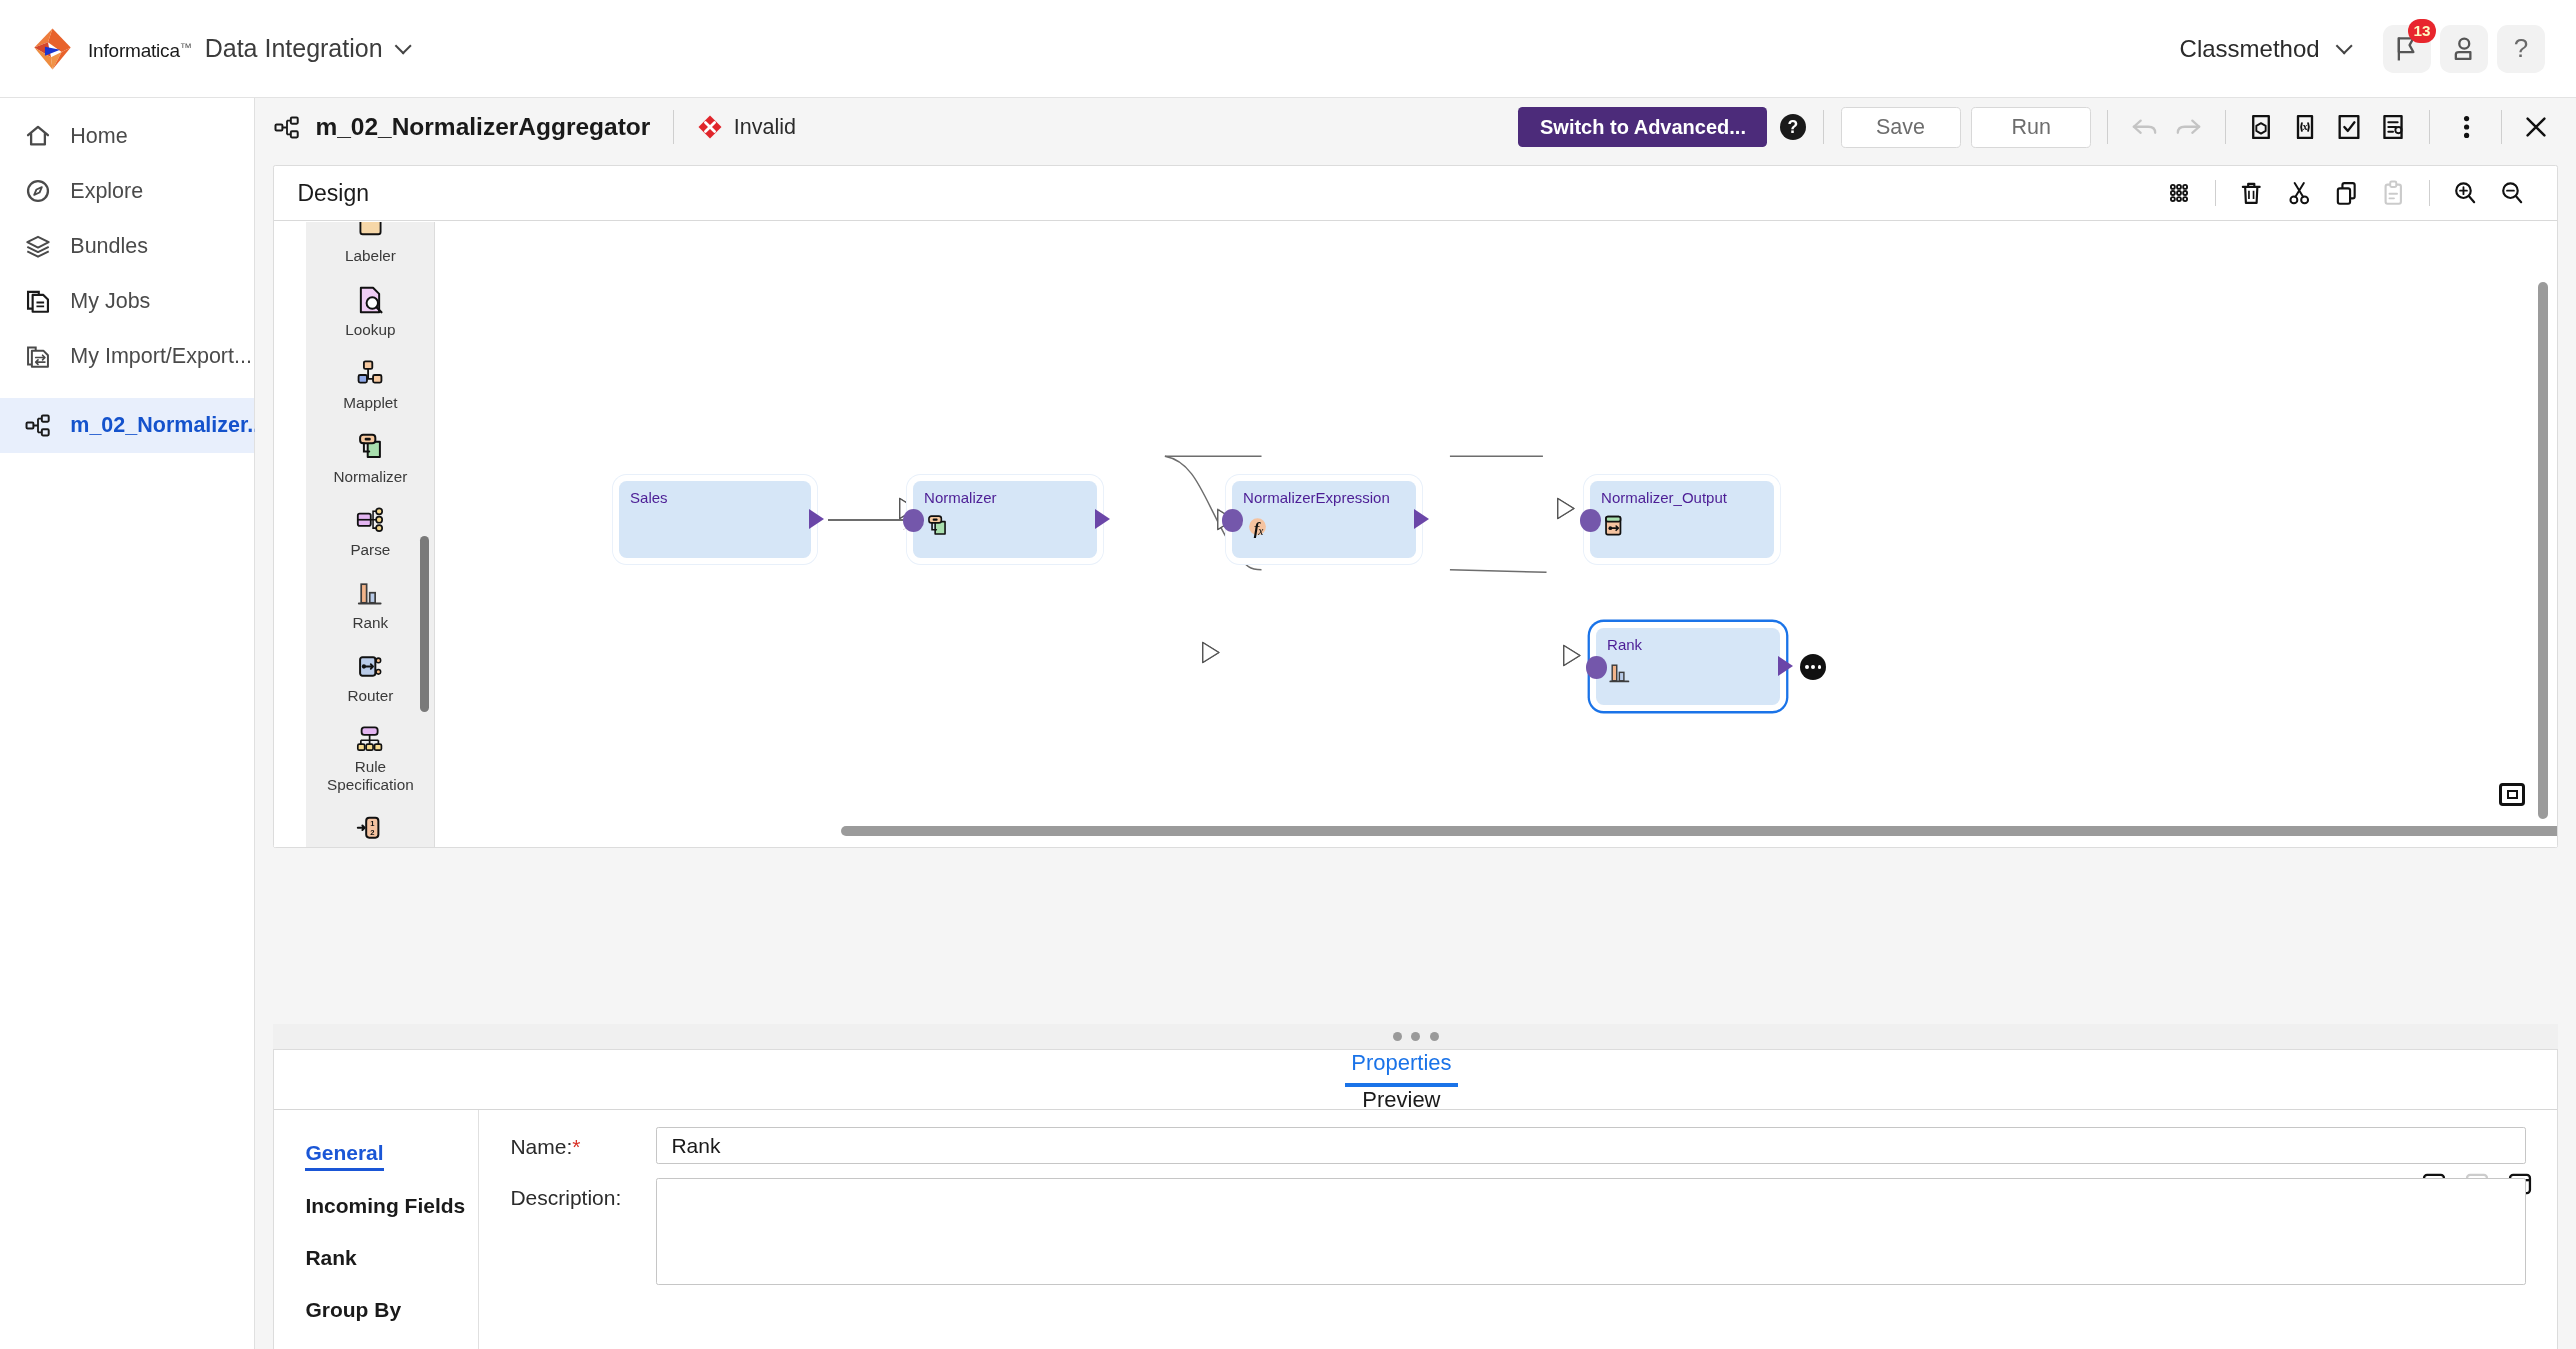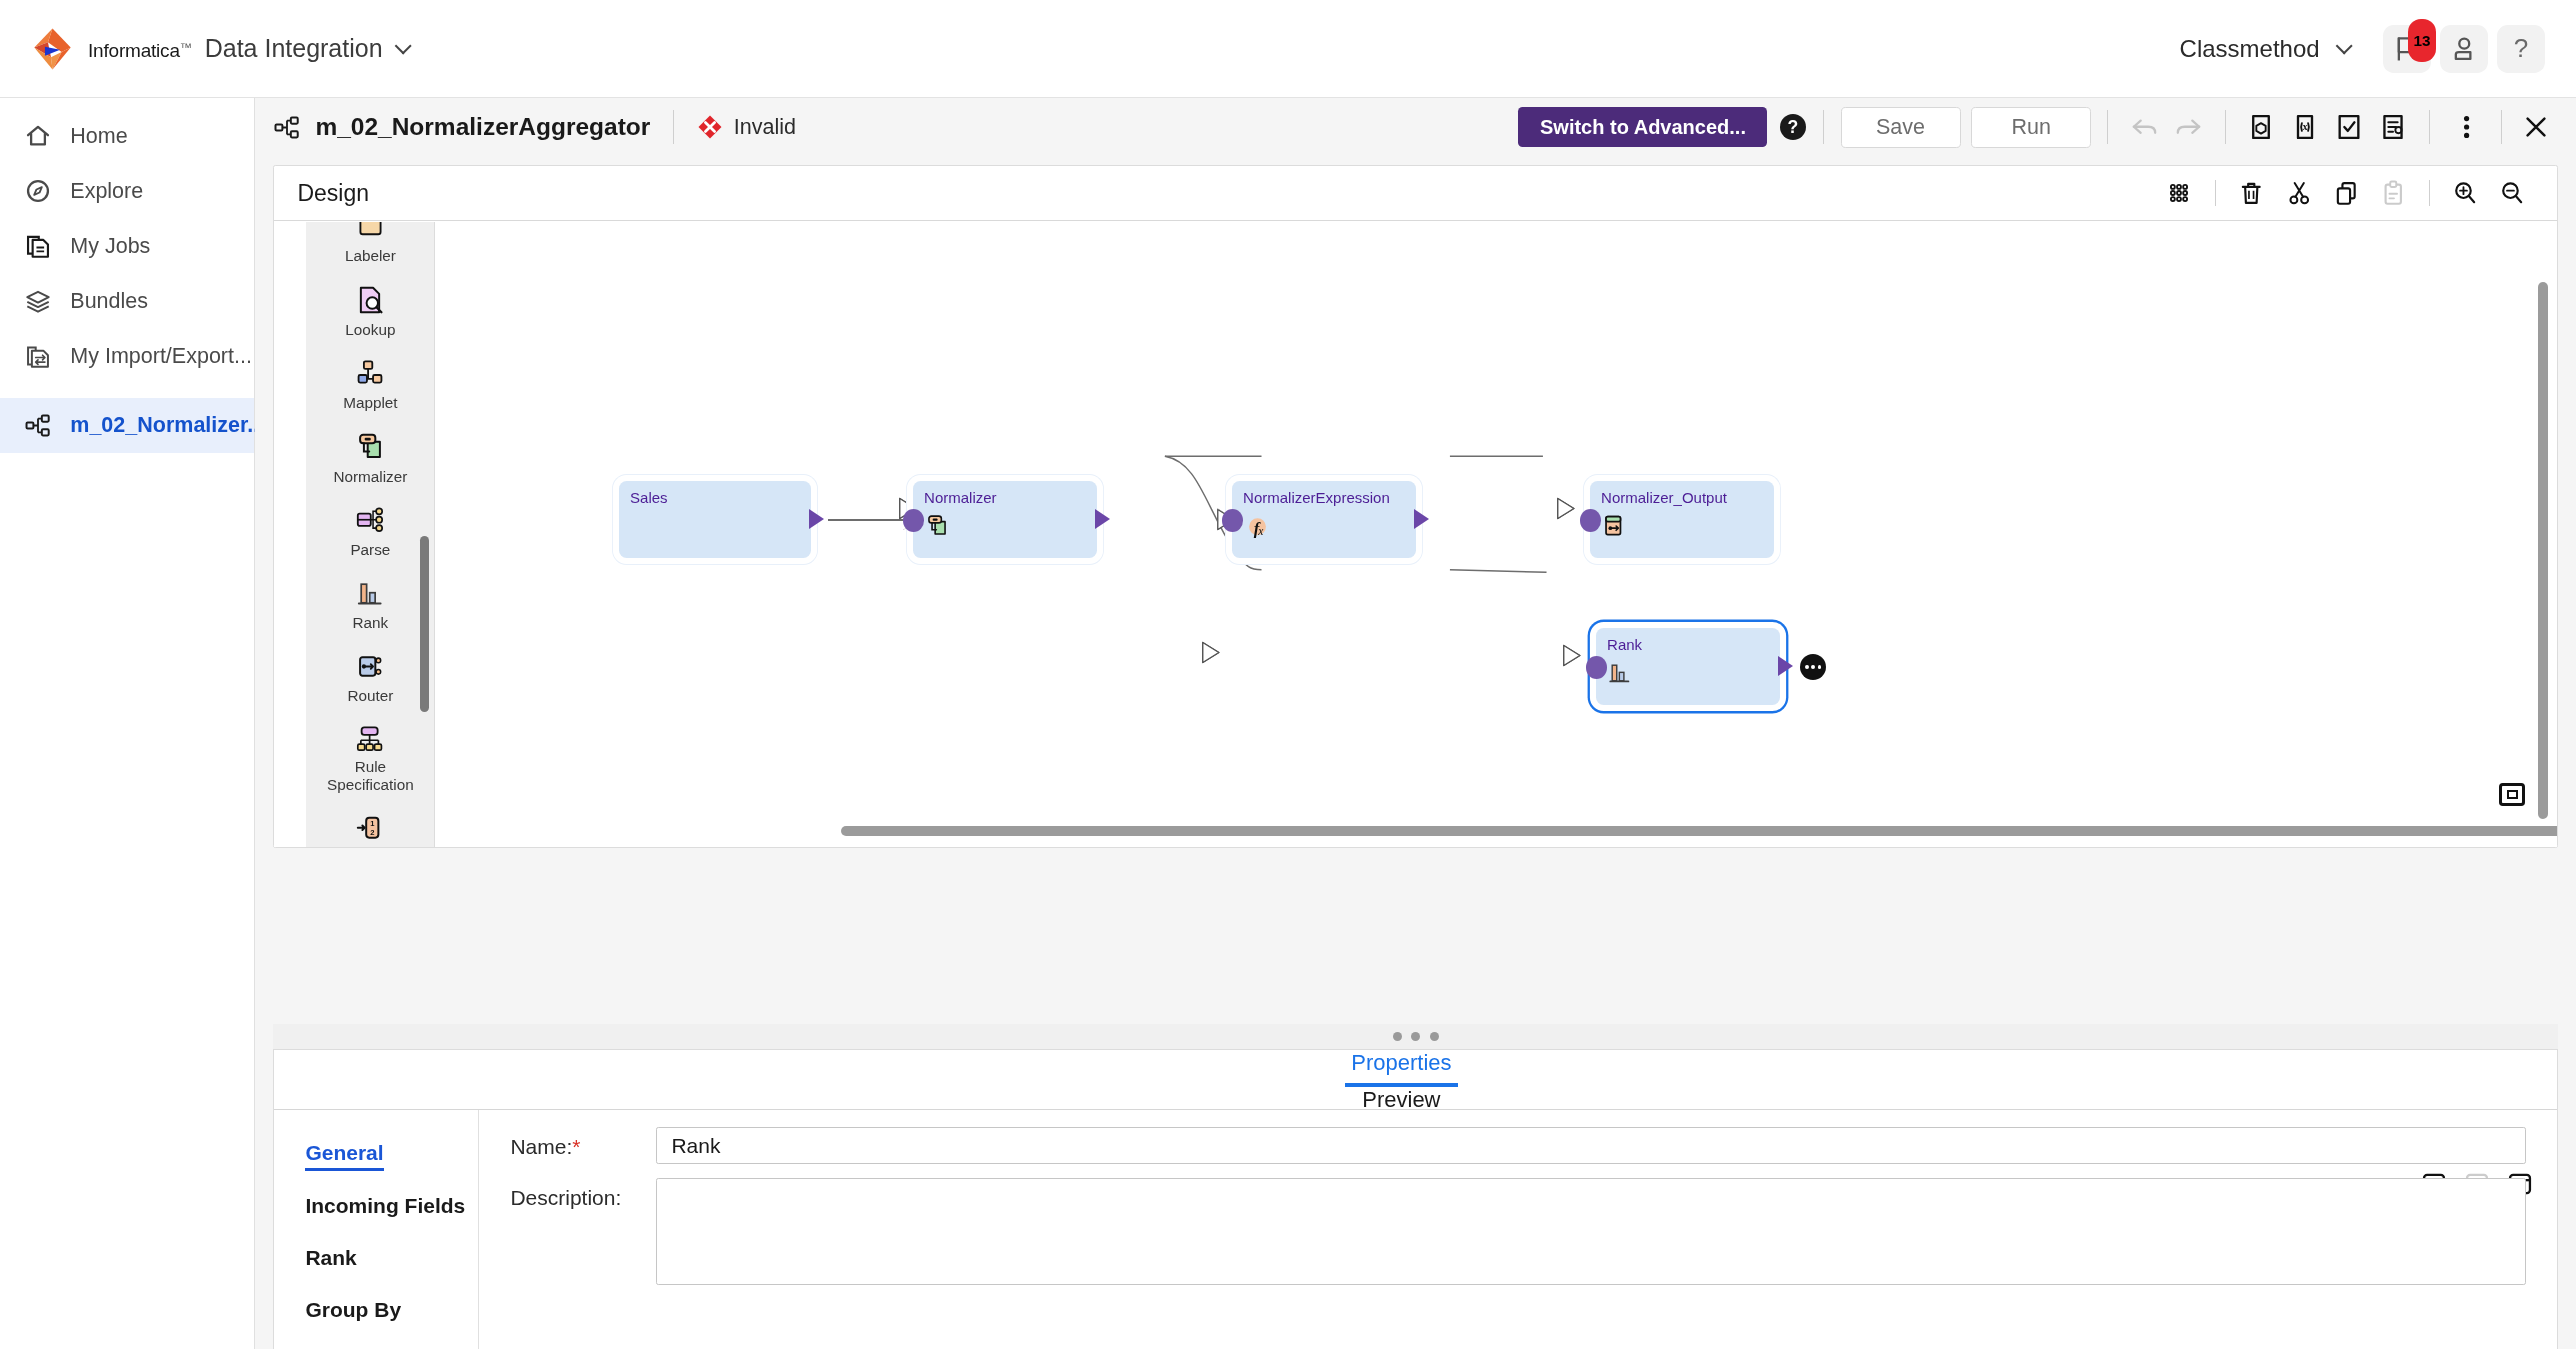--- a/index.html
+++ b/index.html
@@ -33,22 +33,22 @@
   .header-right {
     margin-left: auto; display: flex; align-items: center; gap: 9.2px;
   }
   .org-name { font-size: 24px; color: #2b2b2b; margin-right: 20px; }
   .hdr-icon-btn {
     width: 48px; height: 48px; border-radius: 10.7px; background: #f2f2f2;
     display: flex; align-items: center; justify-content: center;
     position: relative;
   }
   .badge {
-    position: absolute; top: -5.4px; right: -5.4px; min-width: 26px; height: 43px;
-    border-radius: 13px; background: #e8262d; color: #000000;
+    position: absolute; top: -5.4px; right: -5.4px; min-width: 26px; height: 24px;
+    border-radius: 13px; background: #e8262d; color: #fef9c3;
     font-size: 15.3px; font-weight: 700;
     display: flex; align-items: center; justify-content: center; padding: 0 5.4px;
   }
 
   
   .sidebar {
     position: absolute; top: 98px; left: 0; width: 255px; height: 1251px;
     background: #ffffff; border-right: 0.8px solid #e0e0e0;
     padding-top: 10.7px;
   }
@@ -325,37 +325,37 @@
           <circle cx="17" cy="17" r="13" stroke="#4a4a4a" stroke-width="3" fill="none"></circle>
           <path d="M22 12 L15 15 L12 22 L19 19 Z" stroke="#4a4a4a" stroke-width="2.4" fill="none" stroke-linejoin="round"></path>
         </svg>
     </span>
     <span>Explore</span>
   </div>
 
   <div class="side-item">
     <span class="si-ico">
       <svg width="26" height="26" viewBox="0 0 34 34">
+          <path d="M17 5 L31 12 L17 19 L3 12 Z" stroke="#4a4a4a" stroke-width="2.6" fill="none" stroke-linejoin="round"></path>
+          <path d="M3 18 L17 25 L31 18" stroke="#4a4a4a" stroke-width="2.6" fill="none" stroke-linejoin="round"></path>
+          <path d="M3 24 L17 31 L31 24" stroke="#4a4a4a" stroke-width="2.6" fill="none" stroke-linejoin="round"></path>
+        </svg>
+    </span>
+    <span>Bundles</span>
+  </div>
+
+  <div class="side-item">
+    <span class="si-ico">
+      <svg width="26" height="26" viewBox="0 0 34 34">
           <path d="M4 5 L18 5 L18 27 L4 27 Z" stroke="#1a1a1a" stroke-width="2.8" fill="none"></path>
           <path d="M10 9 L24 9 L30 15 L30 31 L10 31 Z" stroke="#1a1a1a" stroke-width="2.8" fill="#fff" stroke-linejoin="round"></path>
           <path d="M15 19 L25 19 M15 24 L25 24" stroke="#1a1a1a" stroke-width="2.4"></path>
         </svg>
     </span>
     <span>My Jobs</span>
-  </div>
-
-  <div class="side-item">
-    <span class="si-ico">
-      <svg width="26" height="26" viewBox="0 0 34 34">
-          <path d="M17 5 L31 12 L17 19 L3 12 Z" stroke="#4a4a4a" stroke-width="2.6" fill="none" stroke-linejoin="round"></path>
-          <path d="M3 18 L17 25 L31 18" stroke="#4a4a4a" stroke-width="2.6" fill="none" stroke-linejoin="round"></path>
-          <path d="M3 24 L17 31 L31 24" stroke="#4a4a4a" stroke-width="2.6" fill="none" stroke-linejoin="round"></path>
-        </svg>
-    </span>
-    <span>Bundles</span>
   </div>
 
   <div class="side-item">
     <span class="si-ico">
       <svg width="26" height="26" viewBox="0 0 34 34">
           <path d="M4 6 L14 6 L14 28 L4 28 Z" stroke="#4a4a4a" stroke-width="2.6" fill="none"></path>
           <path d="M9 10 L24 10 L30 16 L30 31 L9 31 Z" stroke="#4a4a4a" stroke-width="2.6" fill="#fff" stroke-linejoin="round"></path>
           <path d="M14 19 L26 19 M23 16 L26 19 L23 22 M26 25 L14 25 M17 22 L14 25 L17 28" stroke="#4a4a4a" stroke-width="2.2" fill="none" stroke-linecap="round" stroke-linejoin="round"></path>
         </svg>
     </span>

